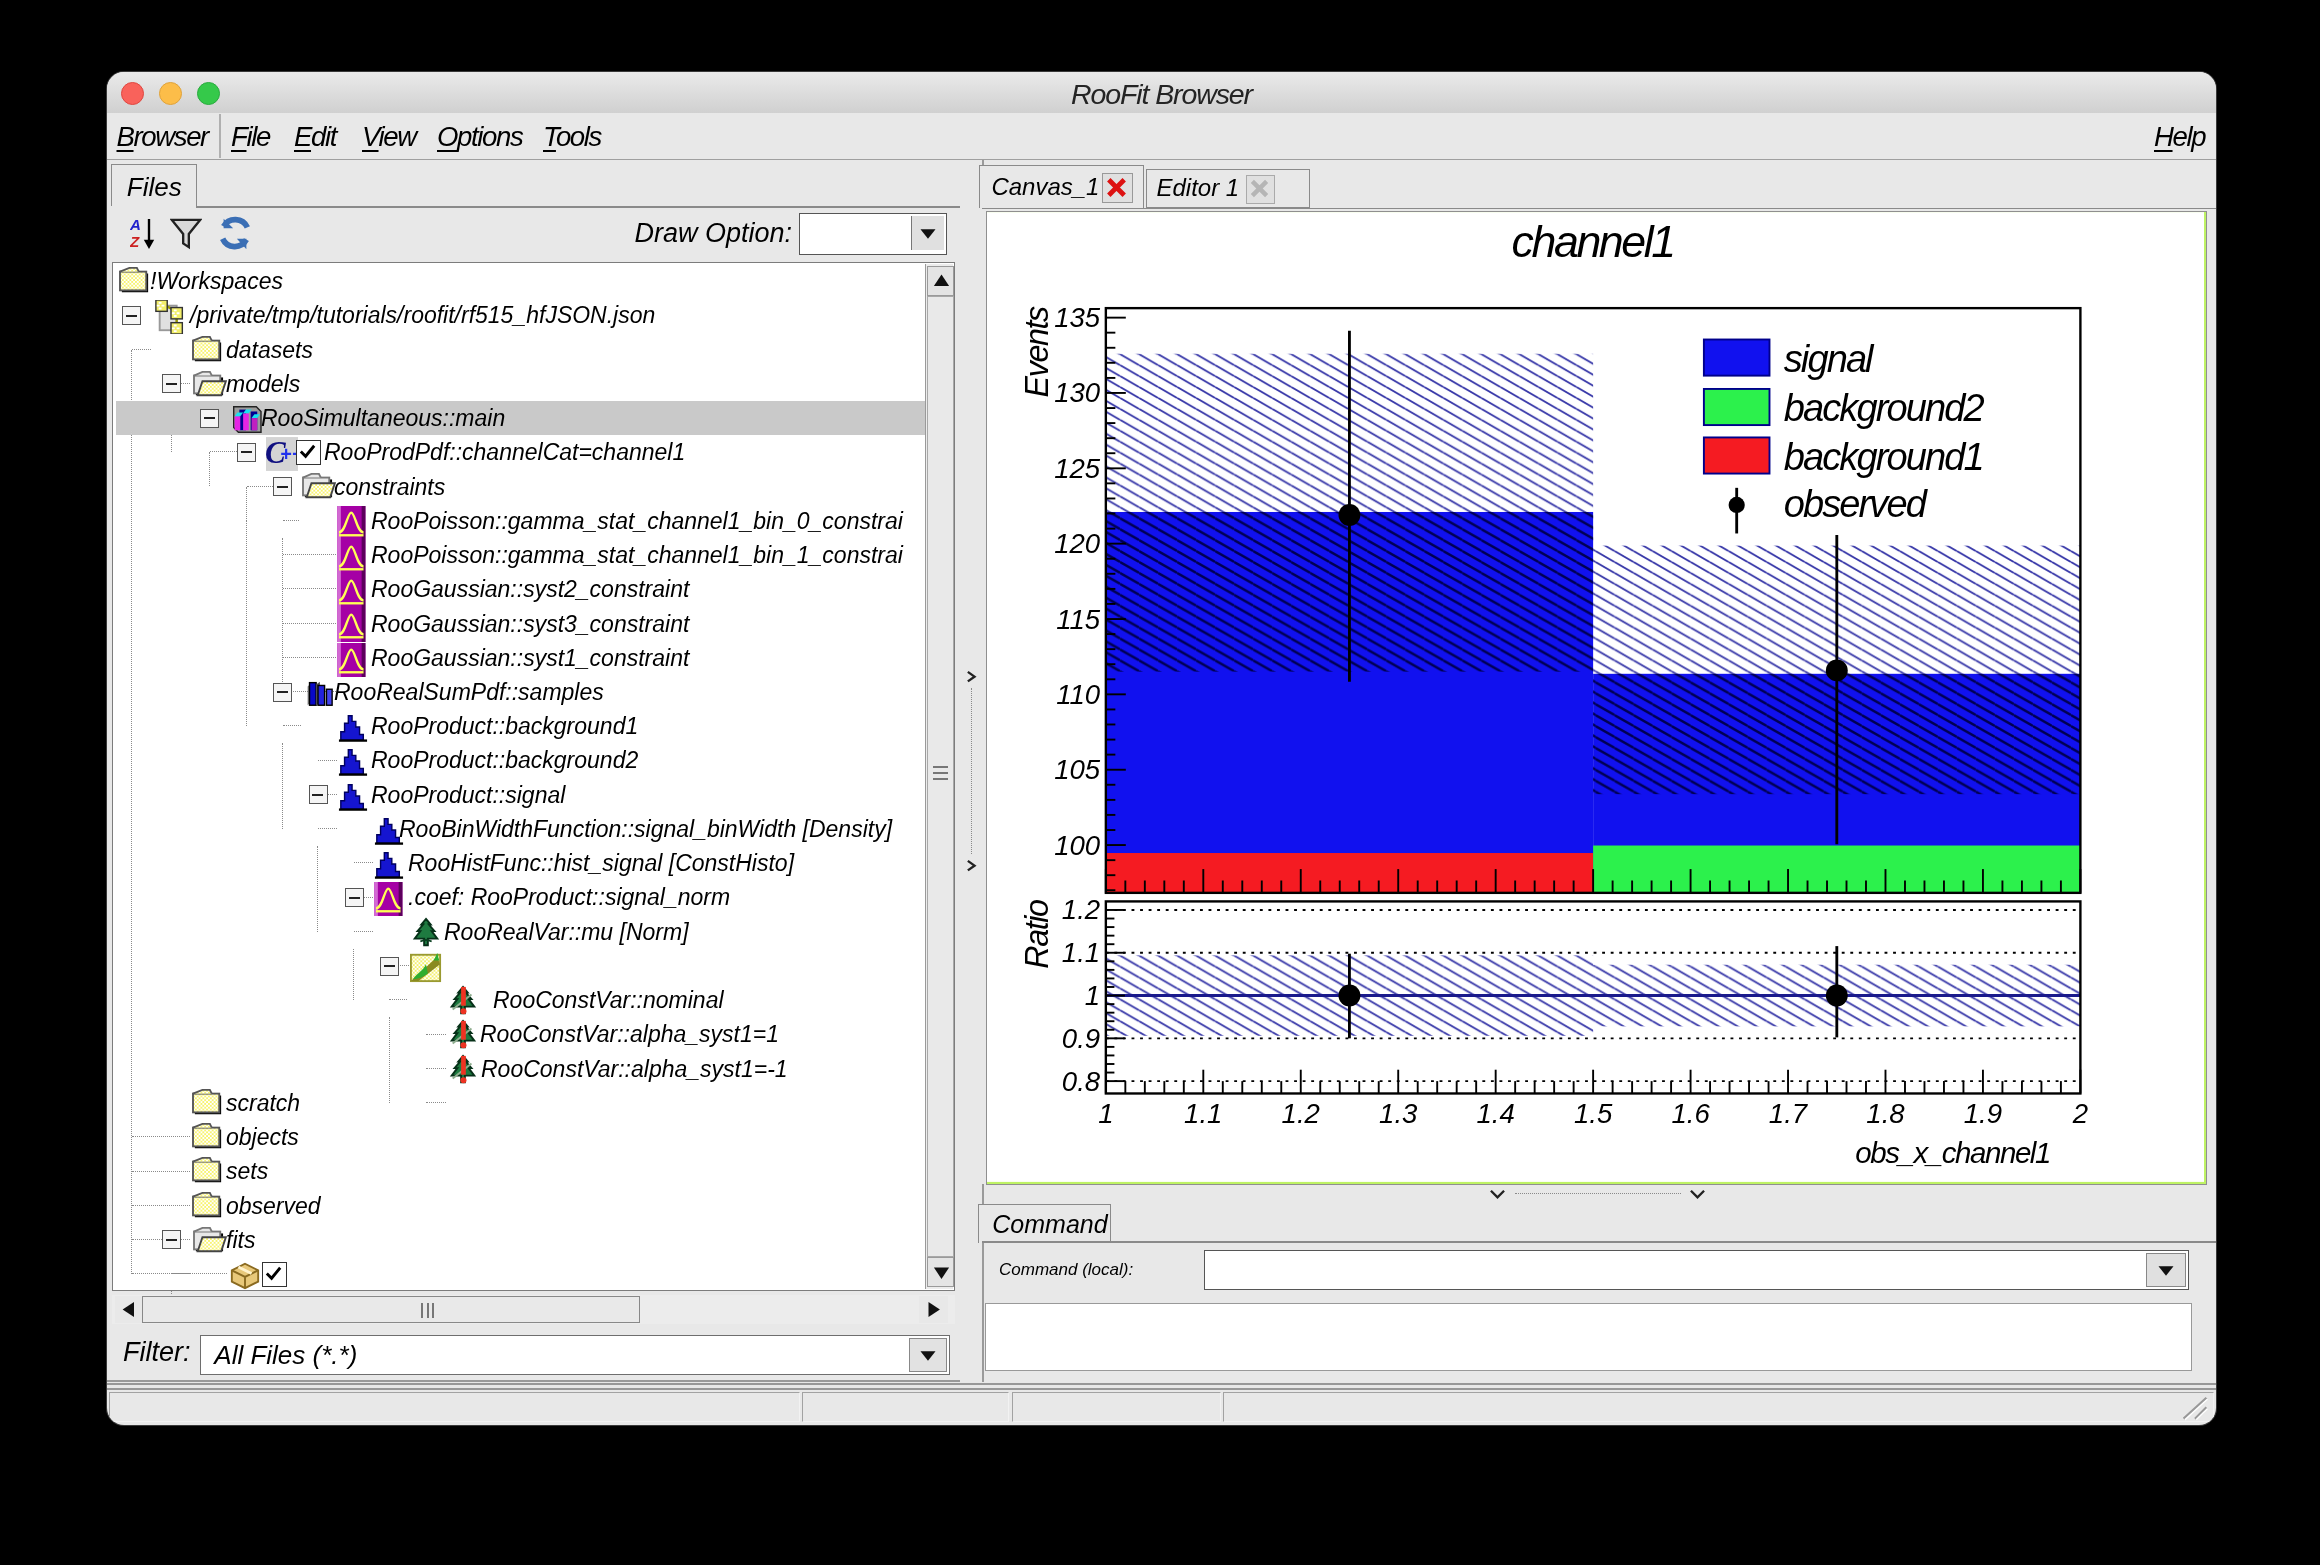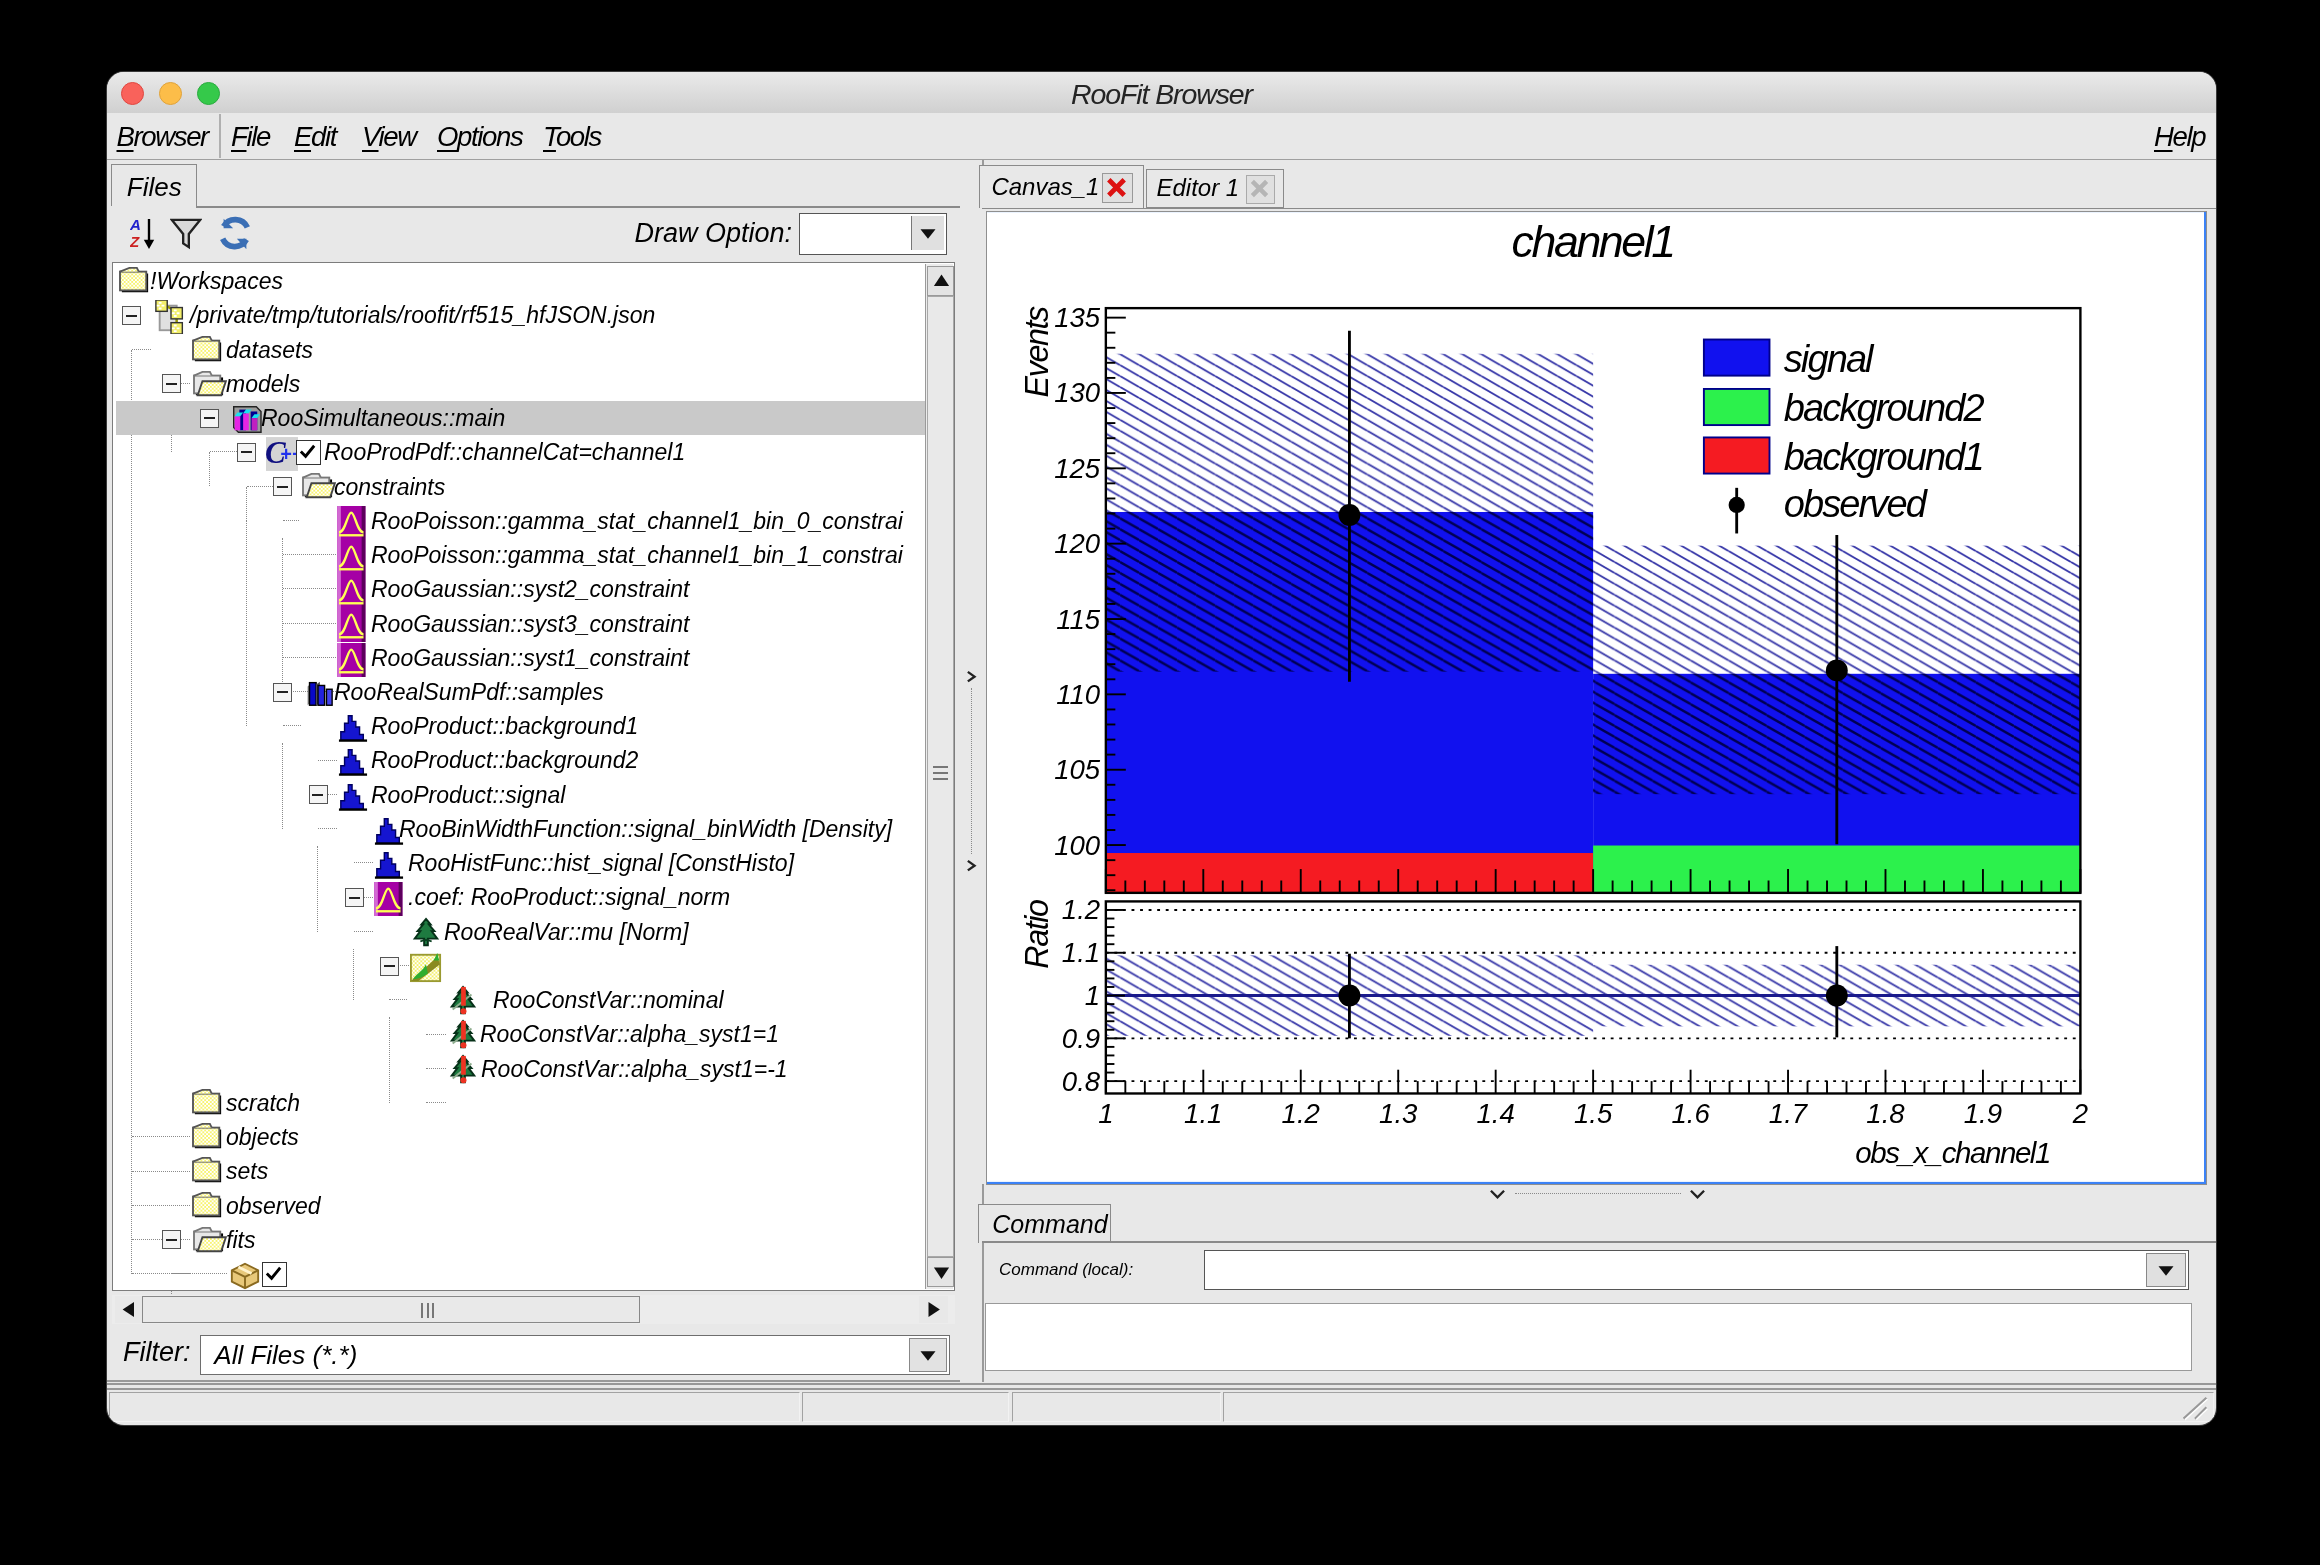--- a/index.html
+++ b/index.html
@@ -484,30 +484,30 @@
 <div class="dotv" style="left:864px;top:616px;height:166px;"></div>
 <div class="abs" style="left:875px;top:88px;width:1.9px;height:1222px;background:#9a9a9a;"></div>
 
 <div class="abs" style="left:872px;top:93px;width:165px;height:43px;background:#e8e8e8;border:1.9px solid #8a8a8a;border-bottom:none;box-sizing:border-box;">
   <div class="abs" style="left:11.4px;top:0px;font-size:24px;line-height:41px;">Canvas_1</div>
   <div class="abs" style="left:122px;top:6.7px;width:28.5px;height:28.5px;background:#e0e0e0;border:1px solid #999;">
     <svg width="27" height="27" viewBox="0 0 28 28">
           <path d="M6 6 L22 22 M22 6 L6 22" stroke="#dd1111" stroke-width="5"></path>
         </svg></div>
 </div>
-<div class="abs" style="left:1039px;top:97px;width:138px;height:39px;background:#e8e8e8;border:1.9px solid #8a8a8a;box-sizing:border-box;">
+<div class="abs" style="left:1039px;top:97px;width:164px;height:39px;background:#e8e8e8;border:1.9px solid #8a8a8a;box-sizing:border-box;">
   <div class="abs" style="left:9.5px;top:0px;font-size:24px;line-height:36px;">Editor 1</div>
   <div class="abs" style="left:99px;top:4.8px;width:27px;height:27px;background:#e0e0e0;border:1px solid #aaa;">
     <svg width="25" height="25" viewBox="0 0 28 28">
           <path d="M6 6 L22 22 M22 6 L6 22" stroke="#b5b5b5" stroke-width="5"></path>
         </svg></div>
 </div>
 
 <div class="abs" style="left:875px;top:136px;width:1234px;height:976px;background:#e8e8e8;border-top:1.9px solid #8a8a8a;box-sizing:border-box;"></div>
-<div class="abs" style="left:879px;top:139px;width:1221px;height:974px;background:#3b82f6;border:1.9px solid #8f8f8f;box-sizing:border-box;">
+<div class="abs" style="left:879px;top:139px;width:1221px;height:974px;background:#bef264;border:1.9px solid #8f8f8f;box-sizing:border-box;">
 <div class="abs" style="left:0px;top:0px;width:1217px;height:970px;"><svg width="1217" height="970" viewBox="0 0 1280 1020" font-family="Liberation Sans,sans-serif">
           <defs>
             <pattern id="hb" patternUnits="userSpaceOnUse" width="20" height="11.5">
               <path d="M0,0 L20,11.5 M0,-11.5 L20,0 M0,11.5 L20,23" stroke="#3737a8" stroke-width="2" fill="none"></path>
             </pattern>
             <pattern id="hbd" patternUnits="userSpaceOnUse" width="20" height="11.5">
               <path d="M0,0 L20,11.5 M0,-11.5 L20,0 M0,11.5 L20,23" stroke="#000052" stroke-width="2.5" fill="none"></path>
             </pattern>
           </defs>
           <rect x="0" y="0" width="1280" height="1020" fill="#fff"></rect>

